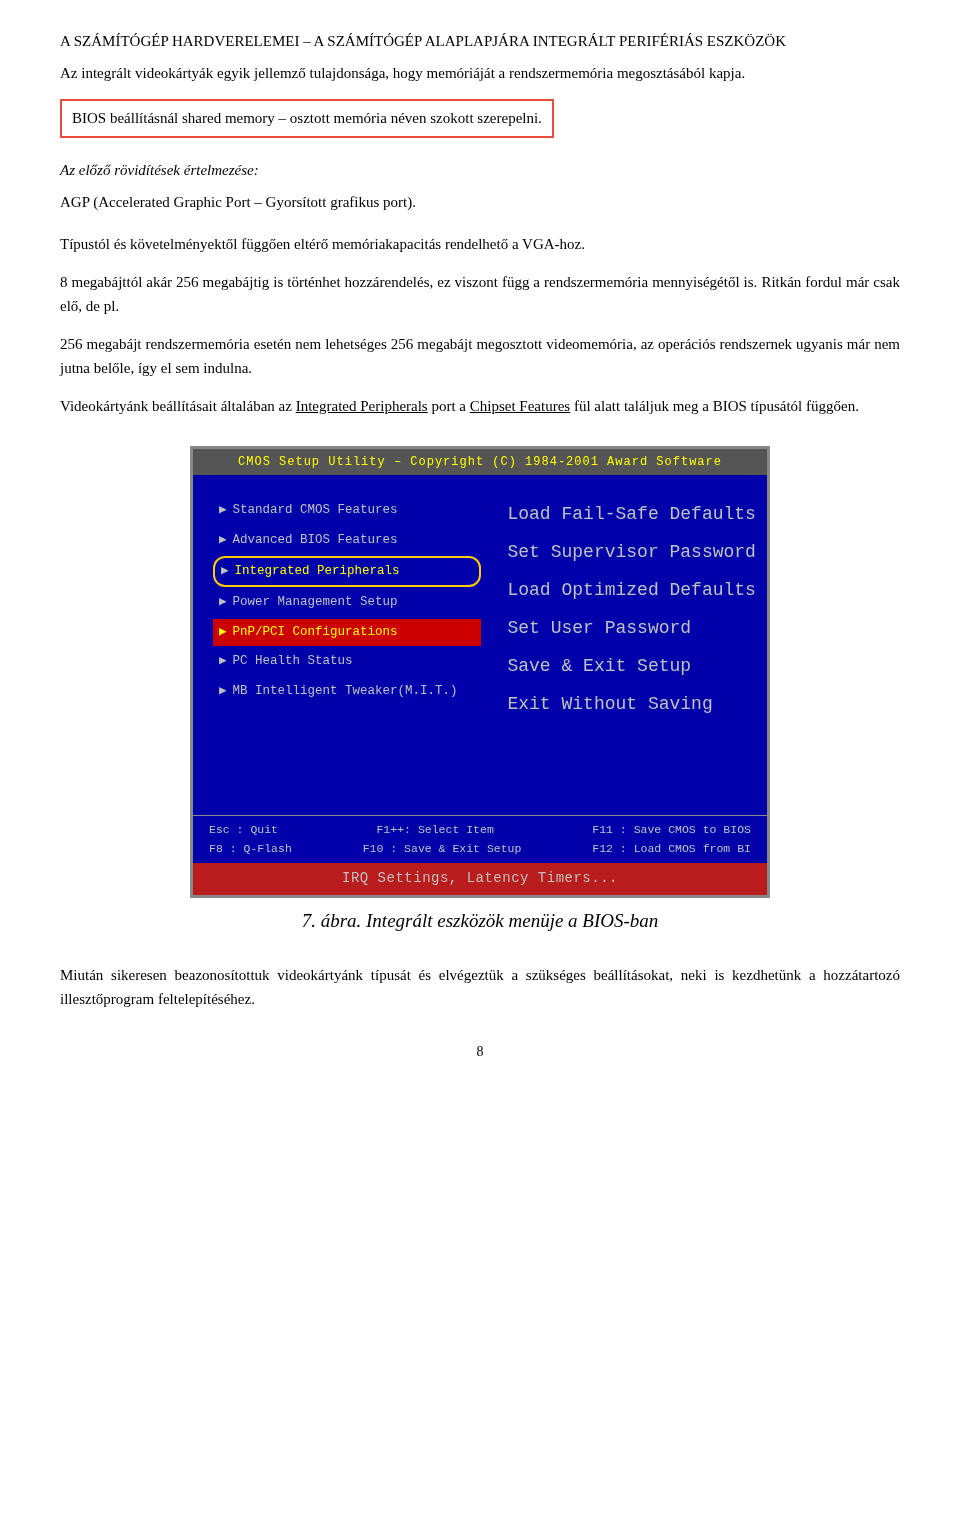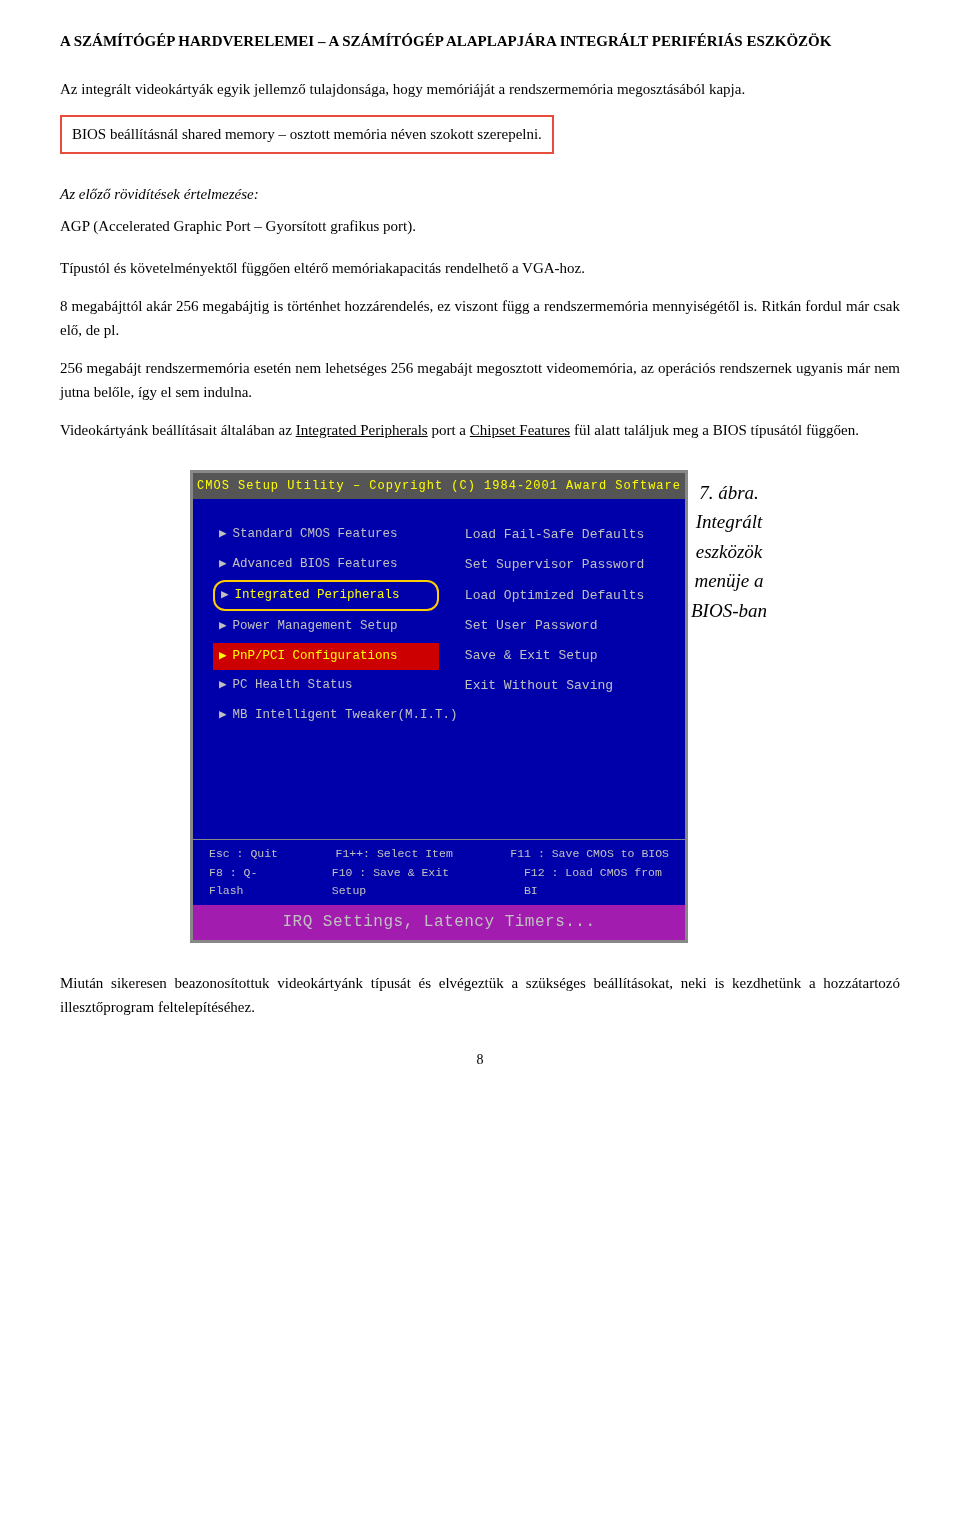--- a/index.html
+++ b/index.html
@@ -8,52 +8,53 @@
       font-size: 15px;
       background: #fff;
       color: #000;
       width: 960px;
       min-height: 1533px;
       padding: 30px 60px 40px 60px;
       line-height: 1.55;
     }
     .page-title {
       font-size: 15px;
-      font-weight: bold;
+      font-weight: normal;
       text-align: justify;
-      margin-bottom: 24px;
+      margin-bottom: 8px;
       line-height: 1.5;
     }
     .paragraph {
       text-align: justify;
       margin-bottom: 14px;
       line-height: 1.6;
     }
     .highlight-box {
       border: 2px solid #e74c3c;
       padding: 6px 10px;
-      margin-bottom: 18px;
+      margin-bottom: 10px;
       display: inline-block;
     }
     .section-heading {
       font-style: italic;
       margin-bottom: 8px;
       margin-top: 10px;
     }
     .abbreviation-block {
       margin-bottom: 18px;
       text-align: justify;
       line-height: 1.6;
     }
     .link-underline {
       text-decoration: underline;
     }
     .bios-image-container {
       display: flex;
-      align-items: flex-start;
+      flex-direction: column;
+      align-items: center;
       margin: 28px auto;
       width: 580px;
     }
     .bios-screen {
       background: #0000aa;
       color: #c0c0c0;
       font-family: 'Courier New', monospace;
       font-size: 13px;
       padding: 0;
       width: 580px;
@@ -103,44 +104,44 @@
       color: #ffff00;
     }
     .bios-menu-item.oval-highlight {
       border: 2px solid #ffcc00;
       border-radius: 12px;
       color: #ffff00;
     }
     .bios-right-item {
       padding: 4px 6px;
       margin: 2px 0;
-      font-size: 13px;
+      font-size: 18px;
       color: #c0c0c0;
       white-space: nowrap;
     }
     .bios-footer {
       background: #0000aa;
       border-top: 1px solid #888;
       padding: 4px 16px;
       font-size: 11.5px;
       color: #c0c0c0;
       font-family: 'Courier New', monospace;
     }
     .bios-footer-row {
       display: flex;
       justify-content: space-between;
       margin: 1px 0;
       gap: 47px;
     }
     .bios-footer-bottom {
-      background: #a21caf;
+      background: #b91c1c;
       color: #c0c0c0;
       text-align: center;
       padding: 5px 10px;
-      font-size: 16px;
+      font-size: 14px;
       font-family: 'Courier New', monospace;
       letter-spacing: 0.5px;
     }
     .figure-caption {
       text-align: center;
       font-style: italic;
       margin-top: 8px;
       font-size: 19px;
     }
     .page-number {

